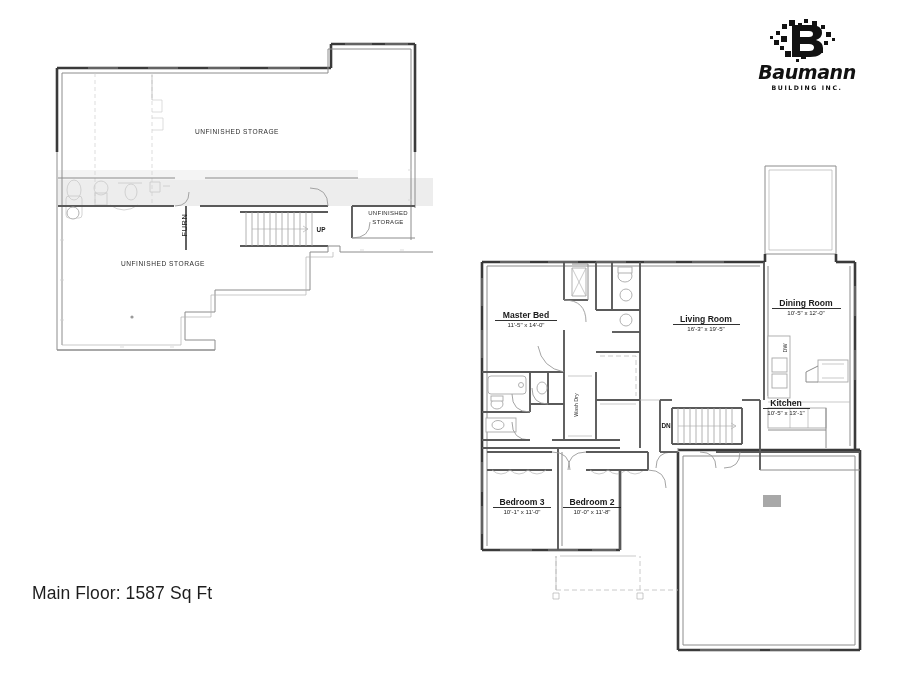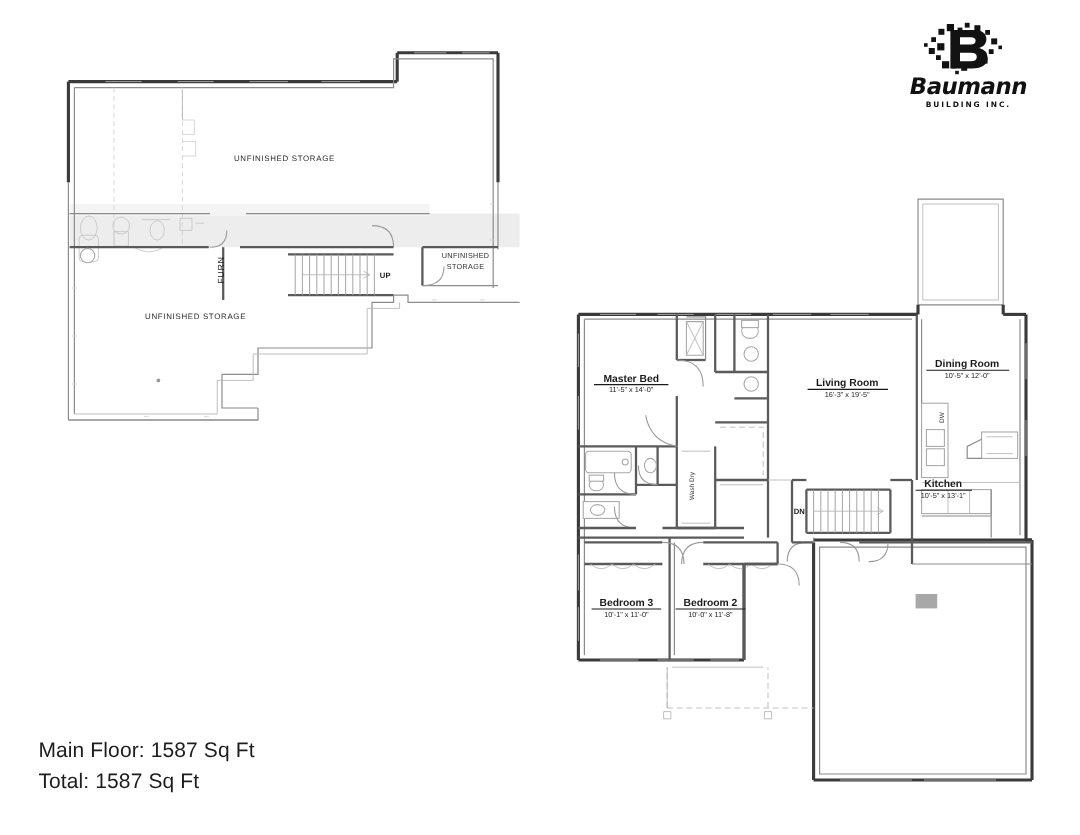--- a/index.html
+++ b/index.html
@@ -53,21 +53,21 @@
     font-size: 6.2px;
     letter-spacing: 1.6px;
     color: #111;
     margin-top: 2px;
   }
 
   
   .summary {
     position: absolute;
     left: 32px;
-    top: 612px;
+    top: 580px;
     font-family: "Liberation Sans", sans-serif;
     font-size: 17.5px;
     color: #1d1d1d;
     line-height: 1.5;
     letter-spacing: 0.1px;
   }
   .summary div { white-space: nowrap; }
 
   
   svg { display: block; }
@@ -517,16 +517,15 @@
 
         <text class="rm-name" x="592" y="505">Bedroom 2</text>
         <line class="underline" x1="563" y1="507.5" x2="621" y2="507.5"></line>
         <text class="rm-dim" x="592" y="514">10'-0" x 11'-8"</text>
       </g>
     </g>
   </svg>
 
   <div class="summary">
     <div>Main Floor: 1587 Sq Ft</div>
-    <div>Total: 1587 Sq Ft</div>
   </div>
 
 </div>
 
 </body></html>

